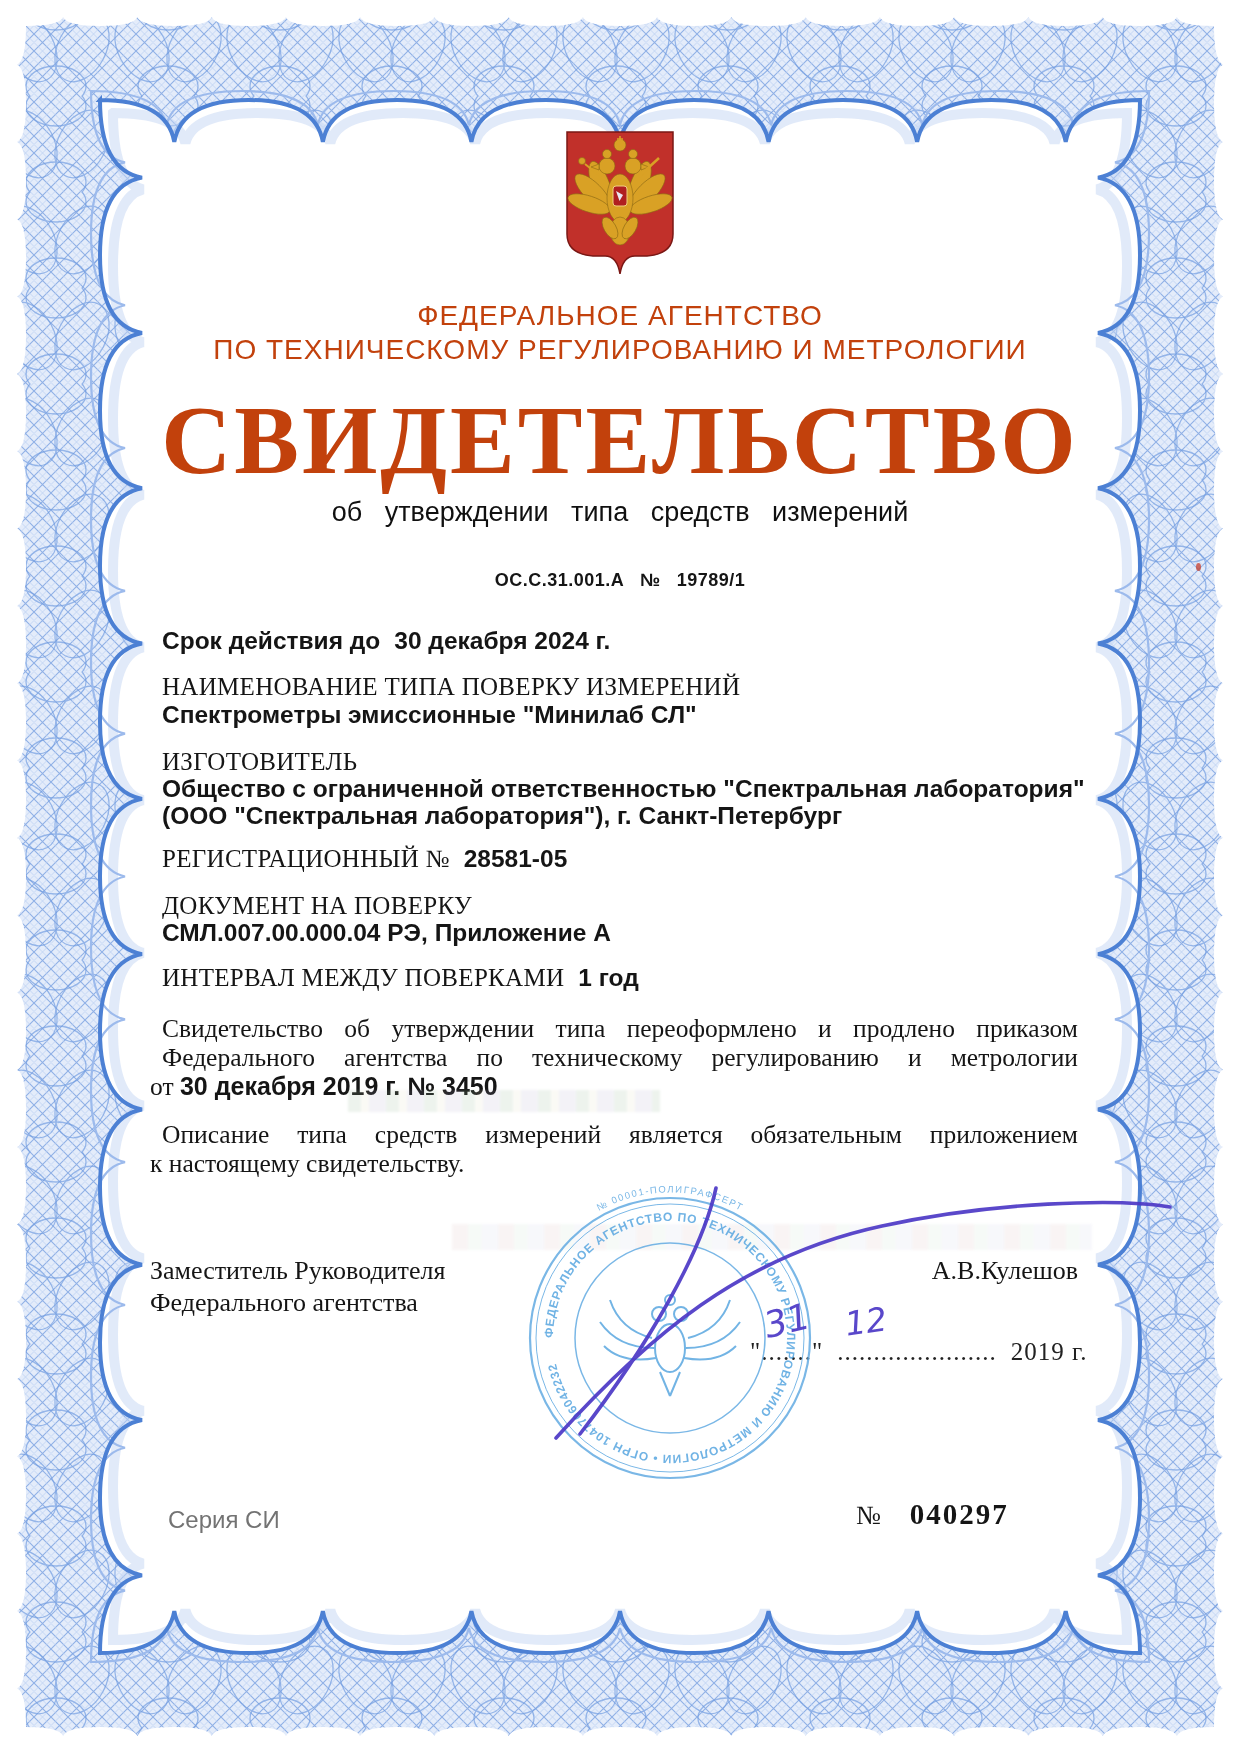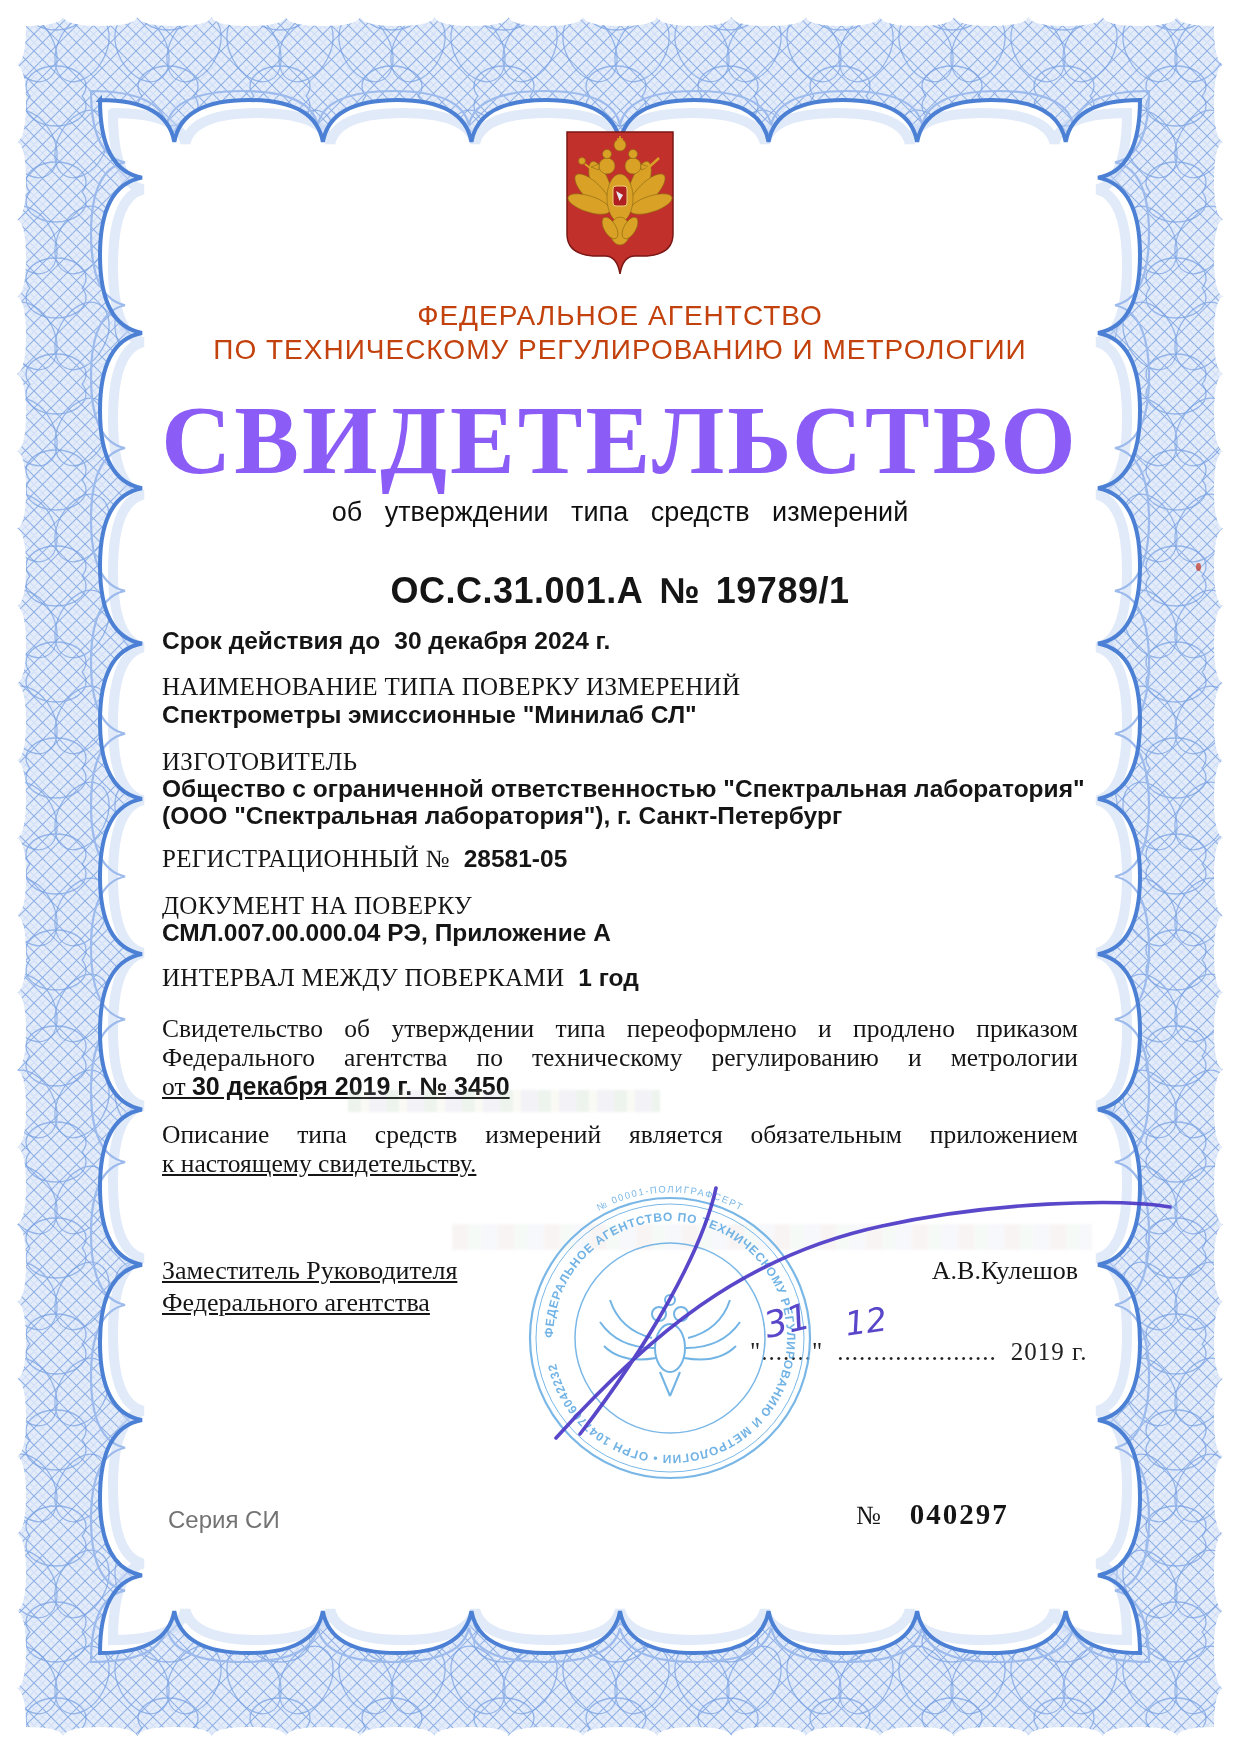--- a/index.html
+++ b/index.html
@@ -3,32 +3,32 @@
 <meta charset="utf-8">
 <style>
   html,body{margin:0;padding:0;background:#888;}
   .page{position:relative;width:1240px;height:1753px;background:#ffffff;overflow:hidden;
         font-family:"Liberation Serif",serif;color:#151515;margin:0 auto;}
   .layer{position:absolute;left:0;top:0;}
   .abs{position:absolute;}
   .center{left:0;width:100%;text-align:center;}
   .agency{font-family:"Liberation Sans",sans-serif;font-size:28px;letter-spacing:1px;color:#c2410c;white-space:nowrap;}
   .title{top:392px;font-family:"Liberation Serif",serif;font-weight:bold;font-size:97px;
-         color:#8b5cf6;letter-spacing:3px;line-height:97px;white-space:nowrap;}
+         color:#c2410c;letter-spacing:3px;line-height:97px;white-space:nowrap;}
   .subtitle{top:497px;font-family:"Liberation Sans",sans-serif;font-weight:normal;font-size:27px;
             word-spacing:15px;color:#101010;}
-  .certnum{top:570px;font-family:"Liberation Sans",sans-serif;font-weight:bold;font-size:36px;letter-spacing:.5px;}
+  .certnum{top:570px;font-family:"Liberation Sans",sans-serif;font-weight:bold;font-size:18px;letter-spacing:.5px;}
   .certnum .nosign{margin:0 16px;}
   .row{left:162px;width:920px;font-size:25px;white-space:nowrap;}
   .lab{font-family:"Liberation Serif",serif;letter-spacing:.3px;}
   .valb{font-family:"Liberation Sans",sans-serif;font-weight:bold;font-size:24.5px;}
   .sansb{font-family:"Liberation Sans",sans-serif;font-weight:bold;font-size:24.5px;white-space:nowrap;}
   .gap14{margin-left:14px;}
   .jline{left:162px;width:916px;font-size:25.5px;line-height:29px;text-align:justify;text-align-last:justify;white-space:normal;}
-  .lline{left:162px;width:916px;font-size:25.5px;line-height:29px;white-space:nowrap;text-decoration:underline;}
+  .lline{left:150px;width:916px;font-size:25.5px;line-height:29px;white-space:nowrap;}
   .signame{left:162px;width:916px;text-align:right;font-size:26px;}
   .dateline{left:750px;top:1338px;font-size:25px;letter-spacing:1px;color:#222;white-space:nowrap;}
   .dateline .m{margin-left:14px;}
   .hand{font-family:"DejaVu Sans",sans-serif;font-style:italic;color:#4c38c6;opacity:.92;}
   .hday{left:764px;top:1300px;font-size:36px;transform:rotate(-14deg);}
   .hmonth{left:845px;top:1302px;font-size:33px;transform:rotate(-8deg);}
   .series{left:168px;top:1506px;font-family:"Liberation Sans",sans-serif;font-size:24px;color:#737373;}
   .docnum{left:856px;top:1498px;font-size:26px;white-space:nowrap;}
   .docnum .num{font-weight:bold;font-size:29px;letter-spacing:2px;margin-left:29px;}
   .artifact{position:absolute;filter:blur(1.2px);pointer-events:none;}

